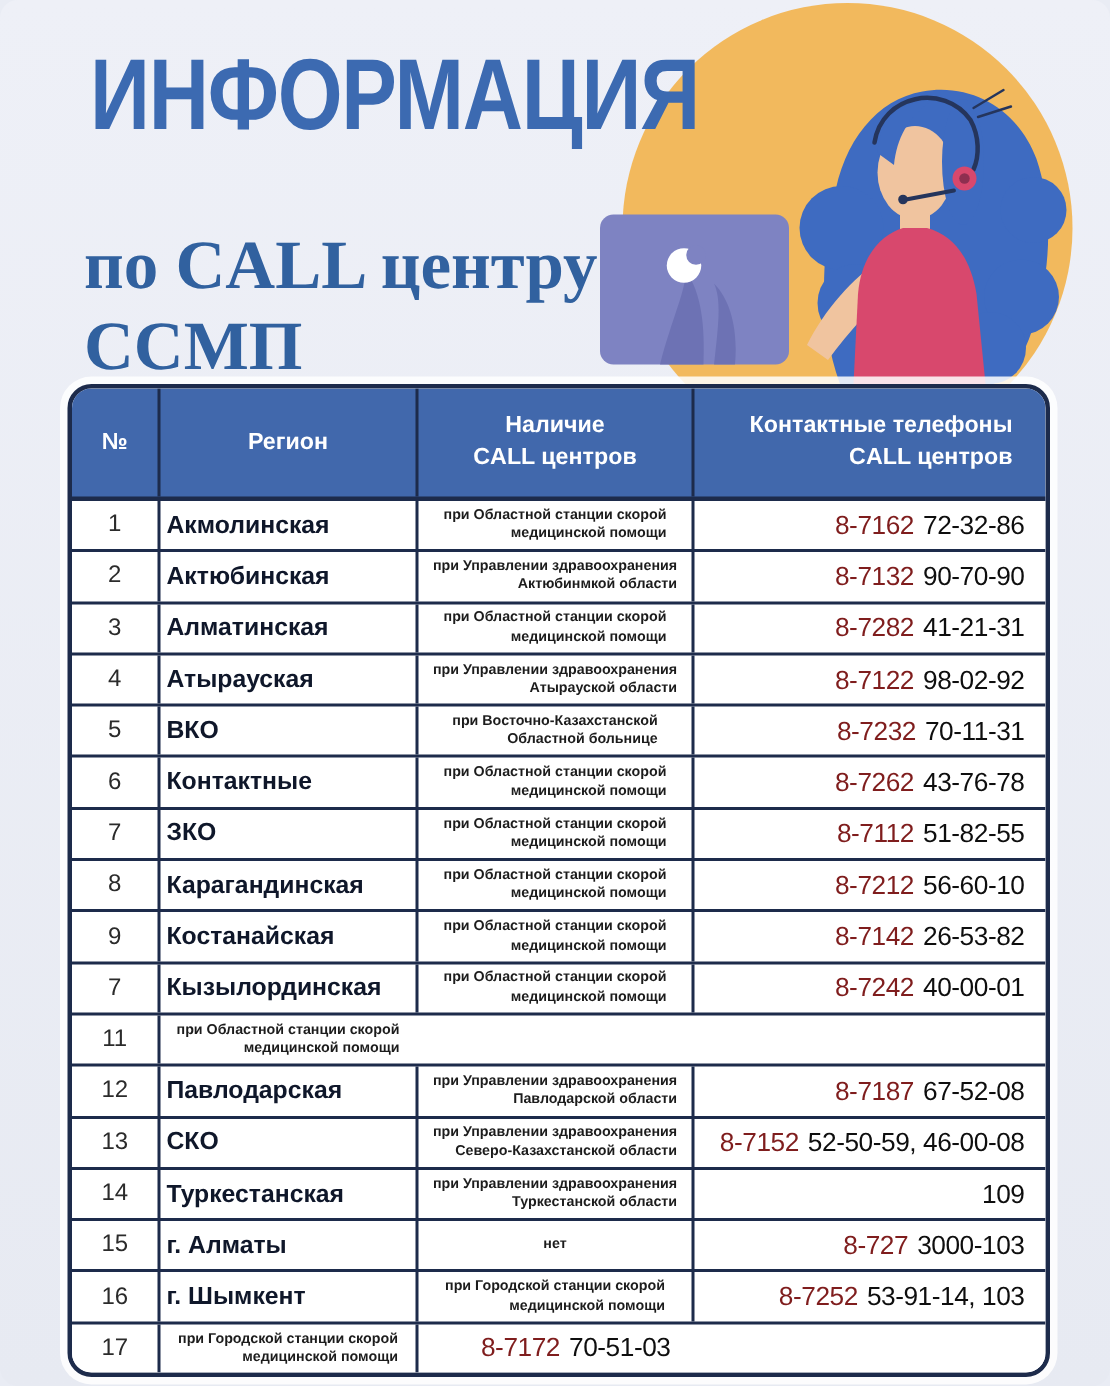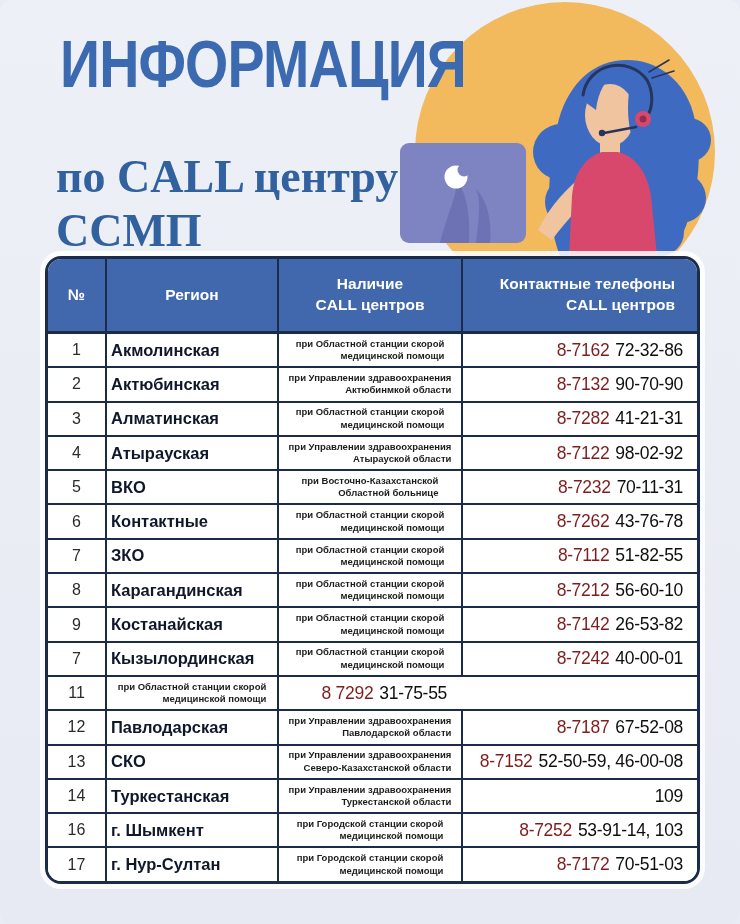--- a/index.html
+++ b/index.html
@@ -250,24 +250,20 @@
     <div class="td td-phone">
       <span class="phone-prefix">8-7242</span>
       <span class="phone-main">40-00-01</span>
     </div>
   </div>
 
   <div class="tr">
     <div class="td td-num">11</div>
     <div class="td td-avail">при Областной станции скорой
 медицинской помощи</div>
-    <div class="td td-phone">
-      <span class="phone-prefix">8 7292</span>
-      <span class="phone-main">31-75-55</span>
-    </div>
   </div>
 
   <div class="tr">
     <div class="td td-num">12</div>
     <div class="td td-region">Павлодарская</div>
     <div class="td td-avail">при Управлении здравоохранения
 Павлодарской области</div>
     <div class="td td-phone">
       <span class="phone-prefix">8-7187</span>
       <span class="phone-main">67-52-08</span>
@@ -289,35 +285,43 @@
     <div class="td td-num">14</div>
     <div class="td td-region">Туркестанская</div>
     <div class="td td-avail">при Управлении здравоохранения
 Туркестанской области</div>
     <div class="td td-phone">
 
       <span class="phone-main">109</span>
     </div>
   </div>
 
+  <div class="tr">
+    <div class="td td-num">15</div>
+    <div class="td td-region">г. Алматы</div>
+    <div class="td td-avail">нет</div>
+    <div class="td td-phone">
+      <span class="phone-prefix">8-727</span>
+      <span class="phone-main">3000-103</span>
+    </div>
+  </div>
 
   <div class="tr">
     <div class="td td-num">16</div>
     <div class="td td-region">г. Шымкент</div>
     <div class="td td-avail">при Городской станции скорой
 медицинской помощи</div>
     <div class="td td-phone">
       <span class="phone-prefix">8-7252</span>
       <span class="phone-main">53-91-14, 103</span>
     </div>
   </div>
 
   <div class="tr">
     <div class="td td-num">17</div>
-    <div class="td td-region">г. Нур-Султан</div>
     <div class="td td-avail">при Городской станции скорой
 медицинской помощи</div>
     <div class="td td-phone">
       <span class="phone-prefix">8-7172</span>
       <span class="phone-main">70-51-03</span>
     </div>
   </div>
 </div>
   </div>
 

